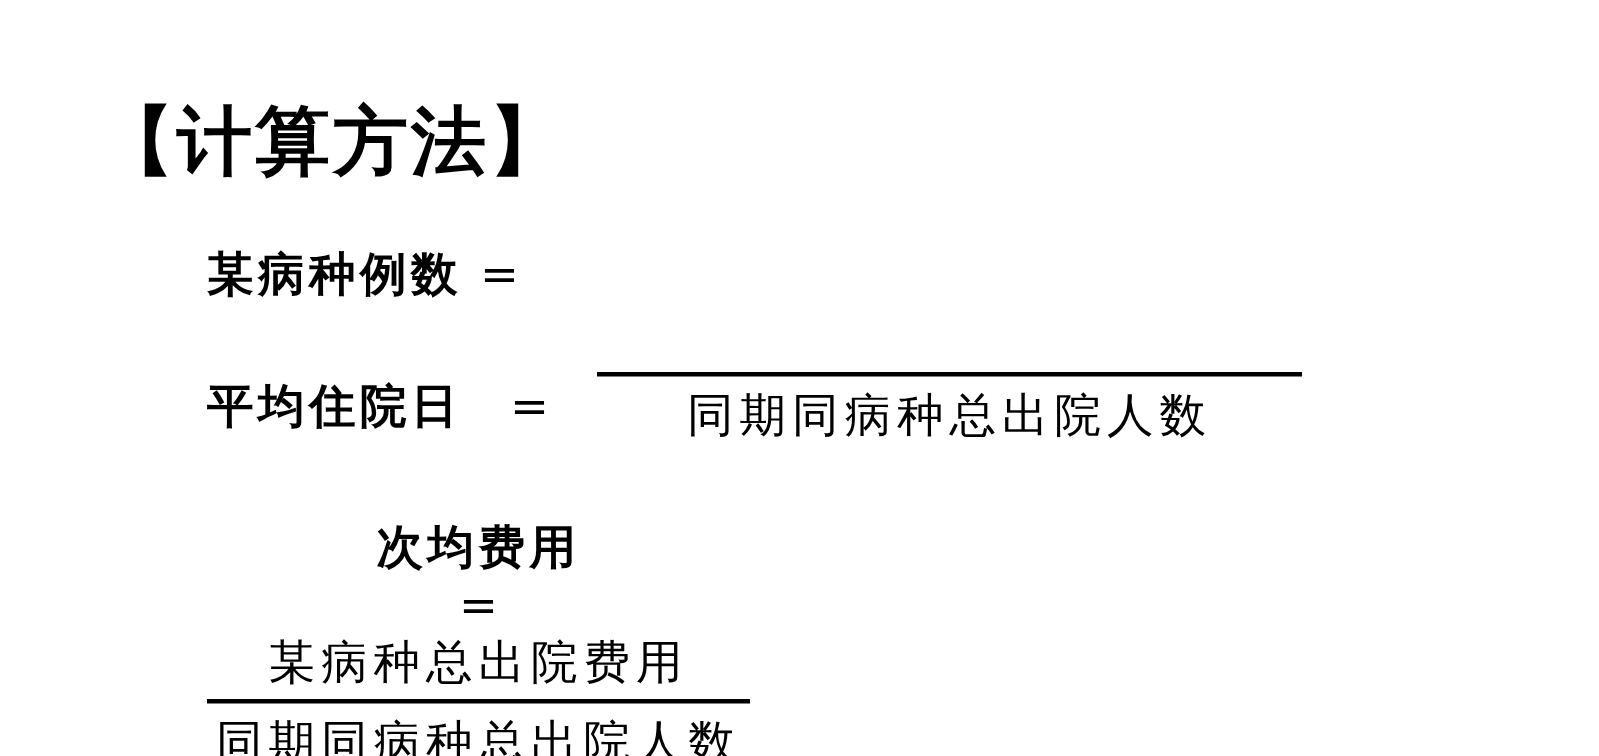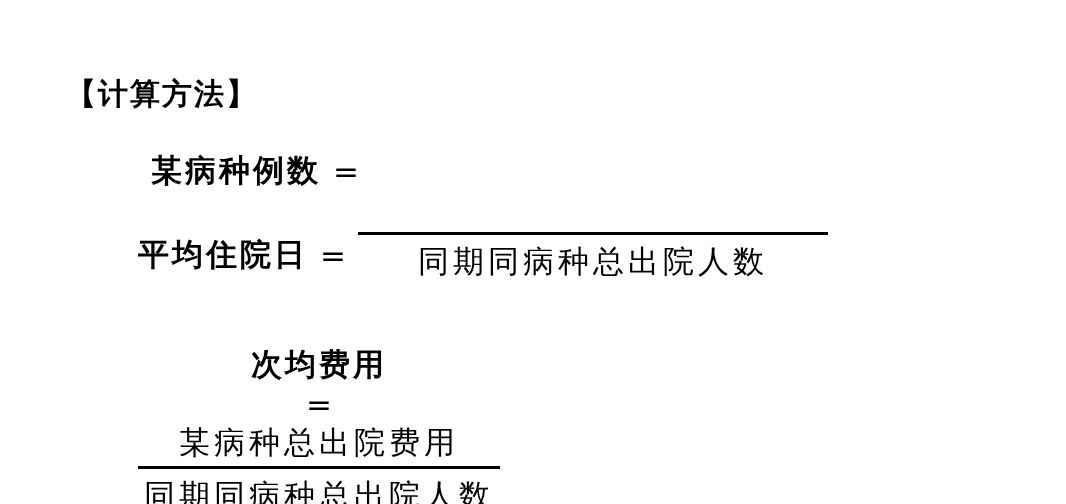--- a/index.html
+++ b/index.html
@@ -12,21 +12,21 @@
       height: 504px;
       position: relative;
       overflow: hidden;
       color: #000000;
       font-family: "DejaVu Serif", "Liberation Serif", serif;
     }
     .section-title {
       position: absolute;
       left: 66px;
       top: 72px;
-      font-size: 30px;
+      font-size: 50px;
       font-weight: bold;
       letter-spacing: 2px;
       line-height: 44px;
       font-family: "DejaVu Sans", "Liberation Sans", sans-serif;
     }
     .formula {
       position: absolute;
       left: 138px;
       display: flex;
       align-items: center;
@@ -59,22 +59,22 @@
       line-height: 40px;
       padding: 0 4px;
       font-family: "DejaVu Serif", "Liberation Serif", serif;
     }
     .fraction-bar {
       height: 3px;
       background: #000000;
       align-self: stretch;
       margin: 4px 0 6px 0;
     }
-    #f1 { top: 150px; margin-left: 13px; }
-    #f2 { top: 228px; }
+    #f1 { top: 162px; }
+    #f2 { top: 244px; gap: 20px; }
     #f3 { top: 344px; flex-direction: column; }
     #f2 .fraction { width: 470px; }
     #f3 .fraction { width: 362px; }
   </style>
 </head>
 <body>
 
 <div class="section-title">【计算方法】</div>
 
 <div class="formula" id="f1">

